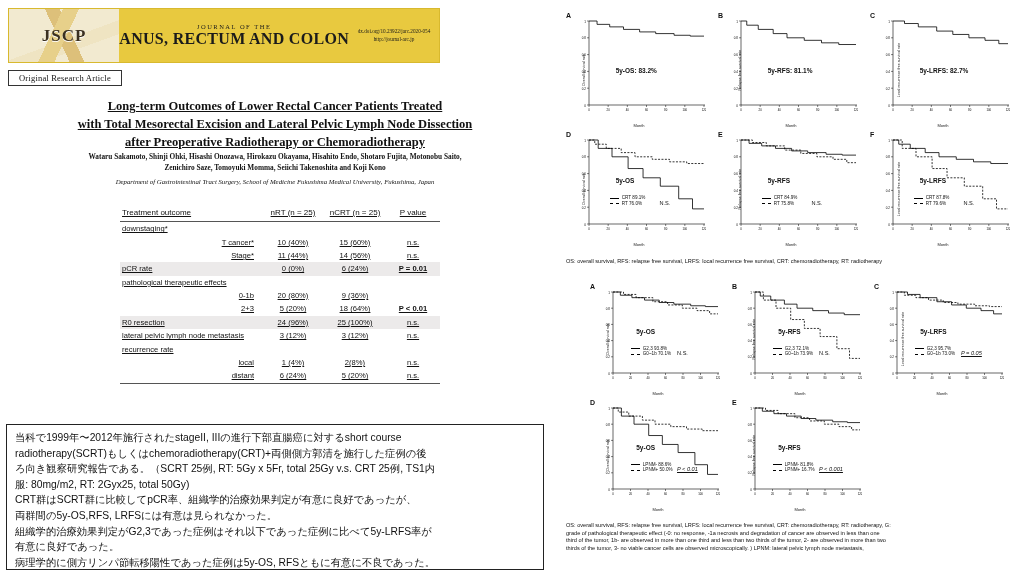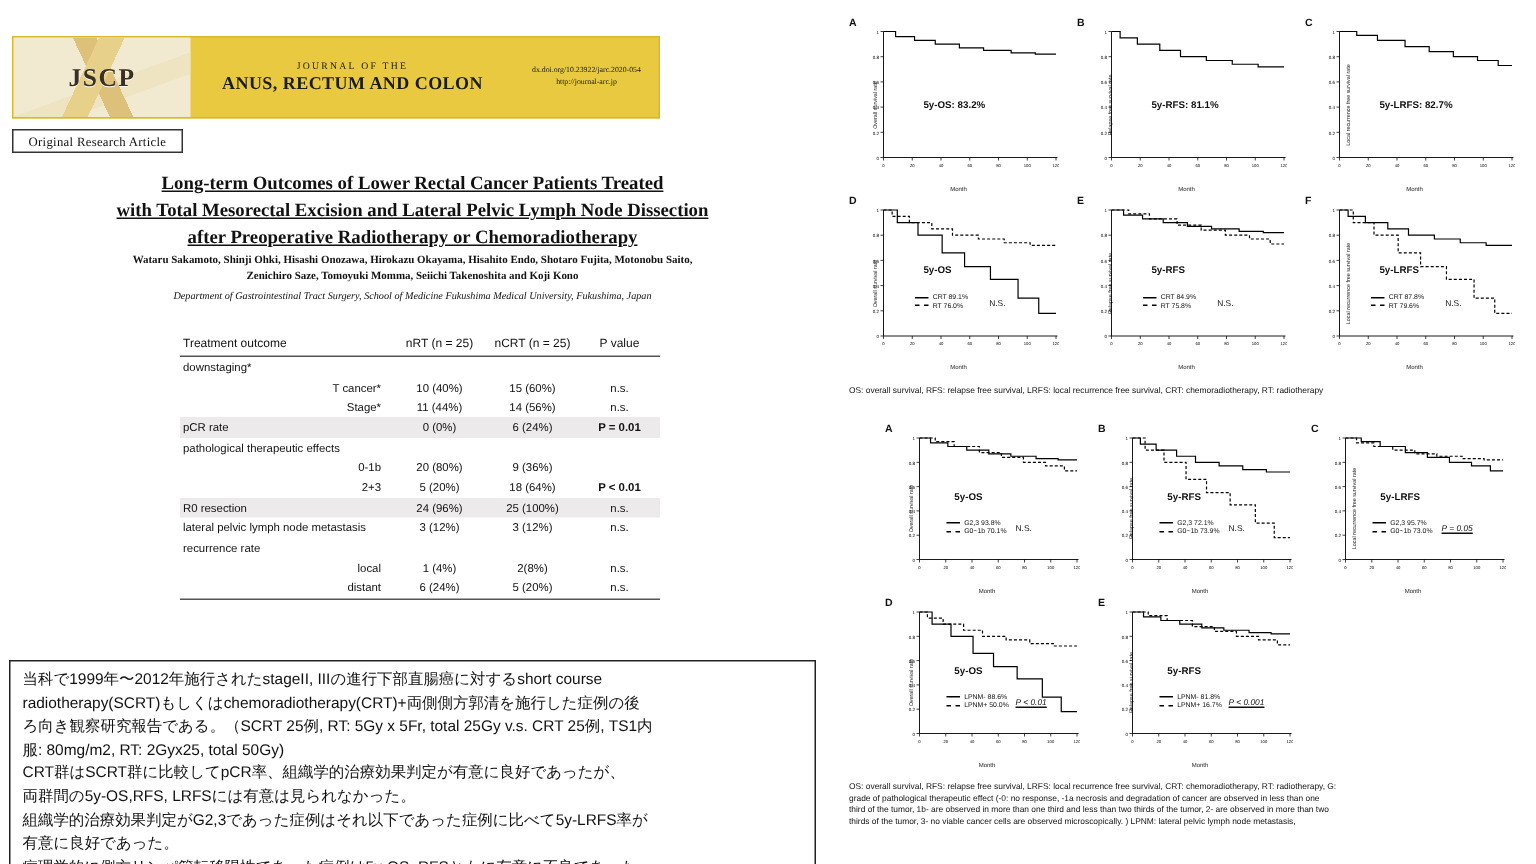--- a/index.html
+++ b/index.html
@@ -8,21 +8,21 @@
     width:1024px; height:576px;
     background:#ffffff;
     font-family:"Liberation Serif", serif;
     color:#111;
     position:relative;
     overflow:hidden;
   }
   .slide { position:absolute; inset:0; }
 
   
-  .left { position:absolute; left:0; top:16px; width:548px; height:408px; }
+  .left { position:absolute; left:0; top:0; width:548px; height:408px; }
 
   .journal-banner {
     position:absolute; left:8px; top:8px; width:432px; height:55px;
     background:#e8c93f;
     display:flex; align-items:stretch;
     border:1px solid #d8b92e;
   }
   .jscp-logo {
     width:118px; background:#f2ead0;
     display:flex; align-items:center; justify-content:center;
@@ -40,21 +40,21 @@
     font-family:"Liberation Serif", serif;
     font-size:17px; font-weight:bold; color:#3b3020;
     letter-spacing:1px;
     text-shadow:0 1px 0 #fff;
   }
   .jn-title {
     flex:1; display:flex; flex-direction:column;
     align-items:center; justify-content:center; color:#1b1b1b;
   }
   .jn-small { font-size:6.5px; letter-spacing:1.5px; font-variant:small-caps; }
-  .jn-main  { font-size:12px; font-weight:bold; letter-spacing:.3px; font-variant:small-caps; white-space:nowrap;}
+  .jn-main  { font-size:16px; font-weight:bold; letter-spacing:.3px; font-variant:small-caps; white-space:nowrap;}
   .doi-box {
     width:96px; font-size:5.2px; color:#1a1a1a;
     display:flex; flex-direction:column; align-items:center; justify-content:center;
     line-height:1.5; padding:2px;
   }
   .doi-box span { display:block; text-align:center; }
 
   .orig-article {
     position:absolute; left:8px; top:70px;
     border:1px solid #333; padding:2px 10px;
@@ -73,21 +73,21 @@
     text-align:center; font-size:7.3px; line-height:1.5; font-weight:bold;
   }
   .affil {
     position:absolute; left:40px; top:178px; width:470px;
     text-align:center; font-size:6.8px; font-style:italic;
   }
 
   
   table.outcome {
     position:absolute; left:120px; top:205px; width:320px;
-    border-collapse:collapse; font-size:7.6px; font-family:"Liberation Sans", sans-serif;
+    border-collapse:collapse; font-size:7.6px; font-family:"Liberation Sans", sans-serif;text-decoration:underline;
   }
   table.outcome th {
     font-weight:normal; text-align:center; padding:3px 2px 4px 2px;
     border-bottom:1px solid #555; font-size:8px;
   }
   table.outcome th.lead { text-align:left; }
   table.outcome td { padding:2.2px 2px; }
   table.outcome td.lead { text-align:left; }
   table.outcome td.sub  { text-align:right; padding-right:8px; }
   table.outcome td.num  { text-align:center; width:62px; }

